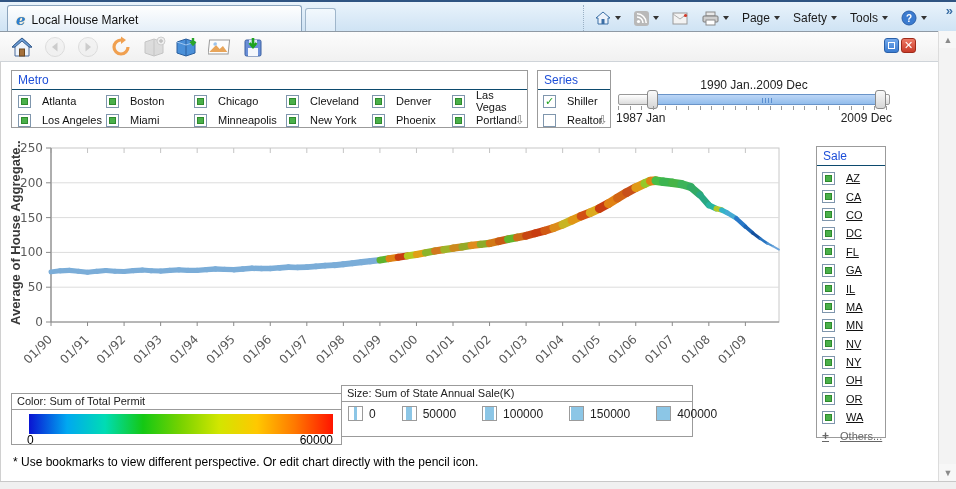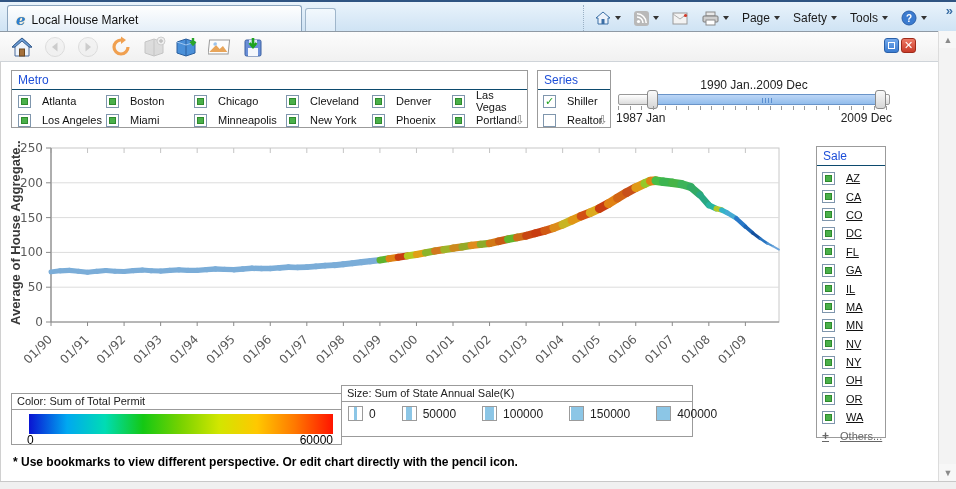--- a/index.html
+++ b/index.html
@@ -98,21 +98,21 @@
   #leg-size  { left:340px; top:323px; width:352px; height:52px; }
   .ltitle { font-size:11px; color:#222; padding:1px 5px; border-bottom:1px solid #9b9b9b; height:16px; }
   .gradbar { position:absolute; left:17px; top:20px; width:304px; height:20px; }
   .gmin { position:absolute; left:15px; top:39px; font-size:12px; }
   .gmax { position:absolute; right:8px; top:39px; font-size:12px; }
   #size-items { display:flex; gap:26px; padding:4px 0 0 6px; font-size:12px; color:#222; }
   .sz { display:flex; align-items:center; gap:6px; }
   .szbox { width:15px; height:15px; border:1px solid #9b9b9b; background:#fff;
     display:flex; align-items:center; justify-content:center; }
   .szbox i { display:block; height:13px; background:#8cc6e6; }
-  .foot { position:absolute; left:12px; top:393px; font-size:12px; color:#000;font-weight:bold; }
+  .foot { position:absolute; left:12px; top:393px; font-size:12px; color:#000; }
 </style>
 </head>
 <body>
 
 <div class="win">
 
   <div class="tabbar">
     <div class="tab-active">
       <span class="ie-e">e</span>
       <span>Local House Market</span>

